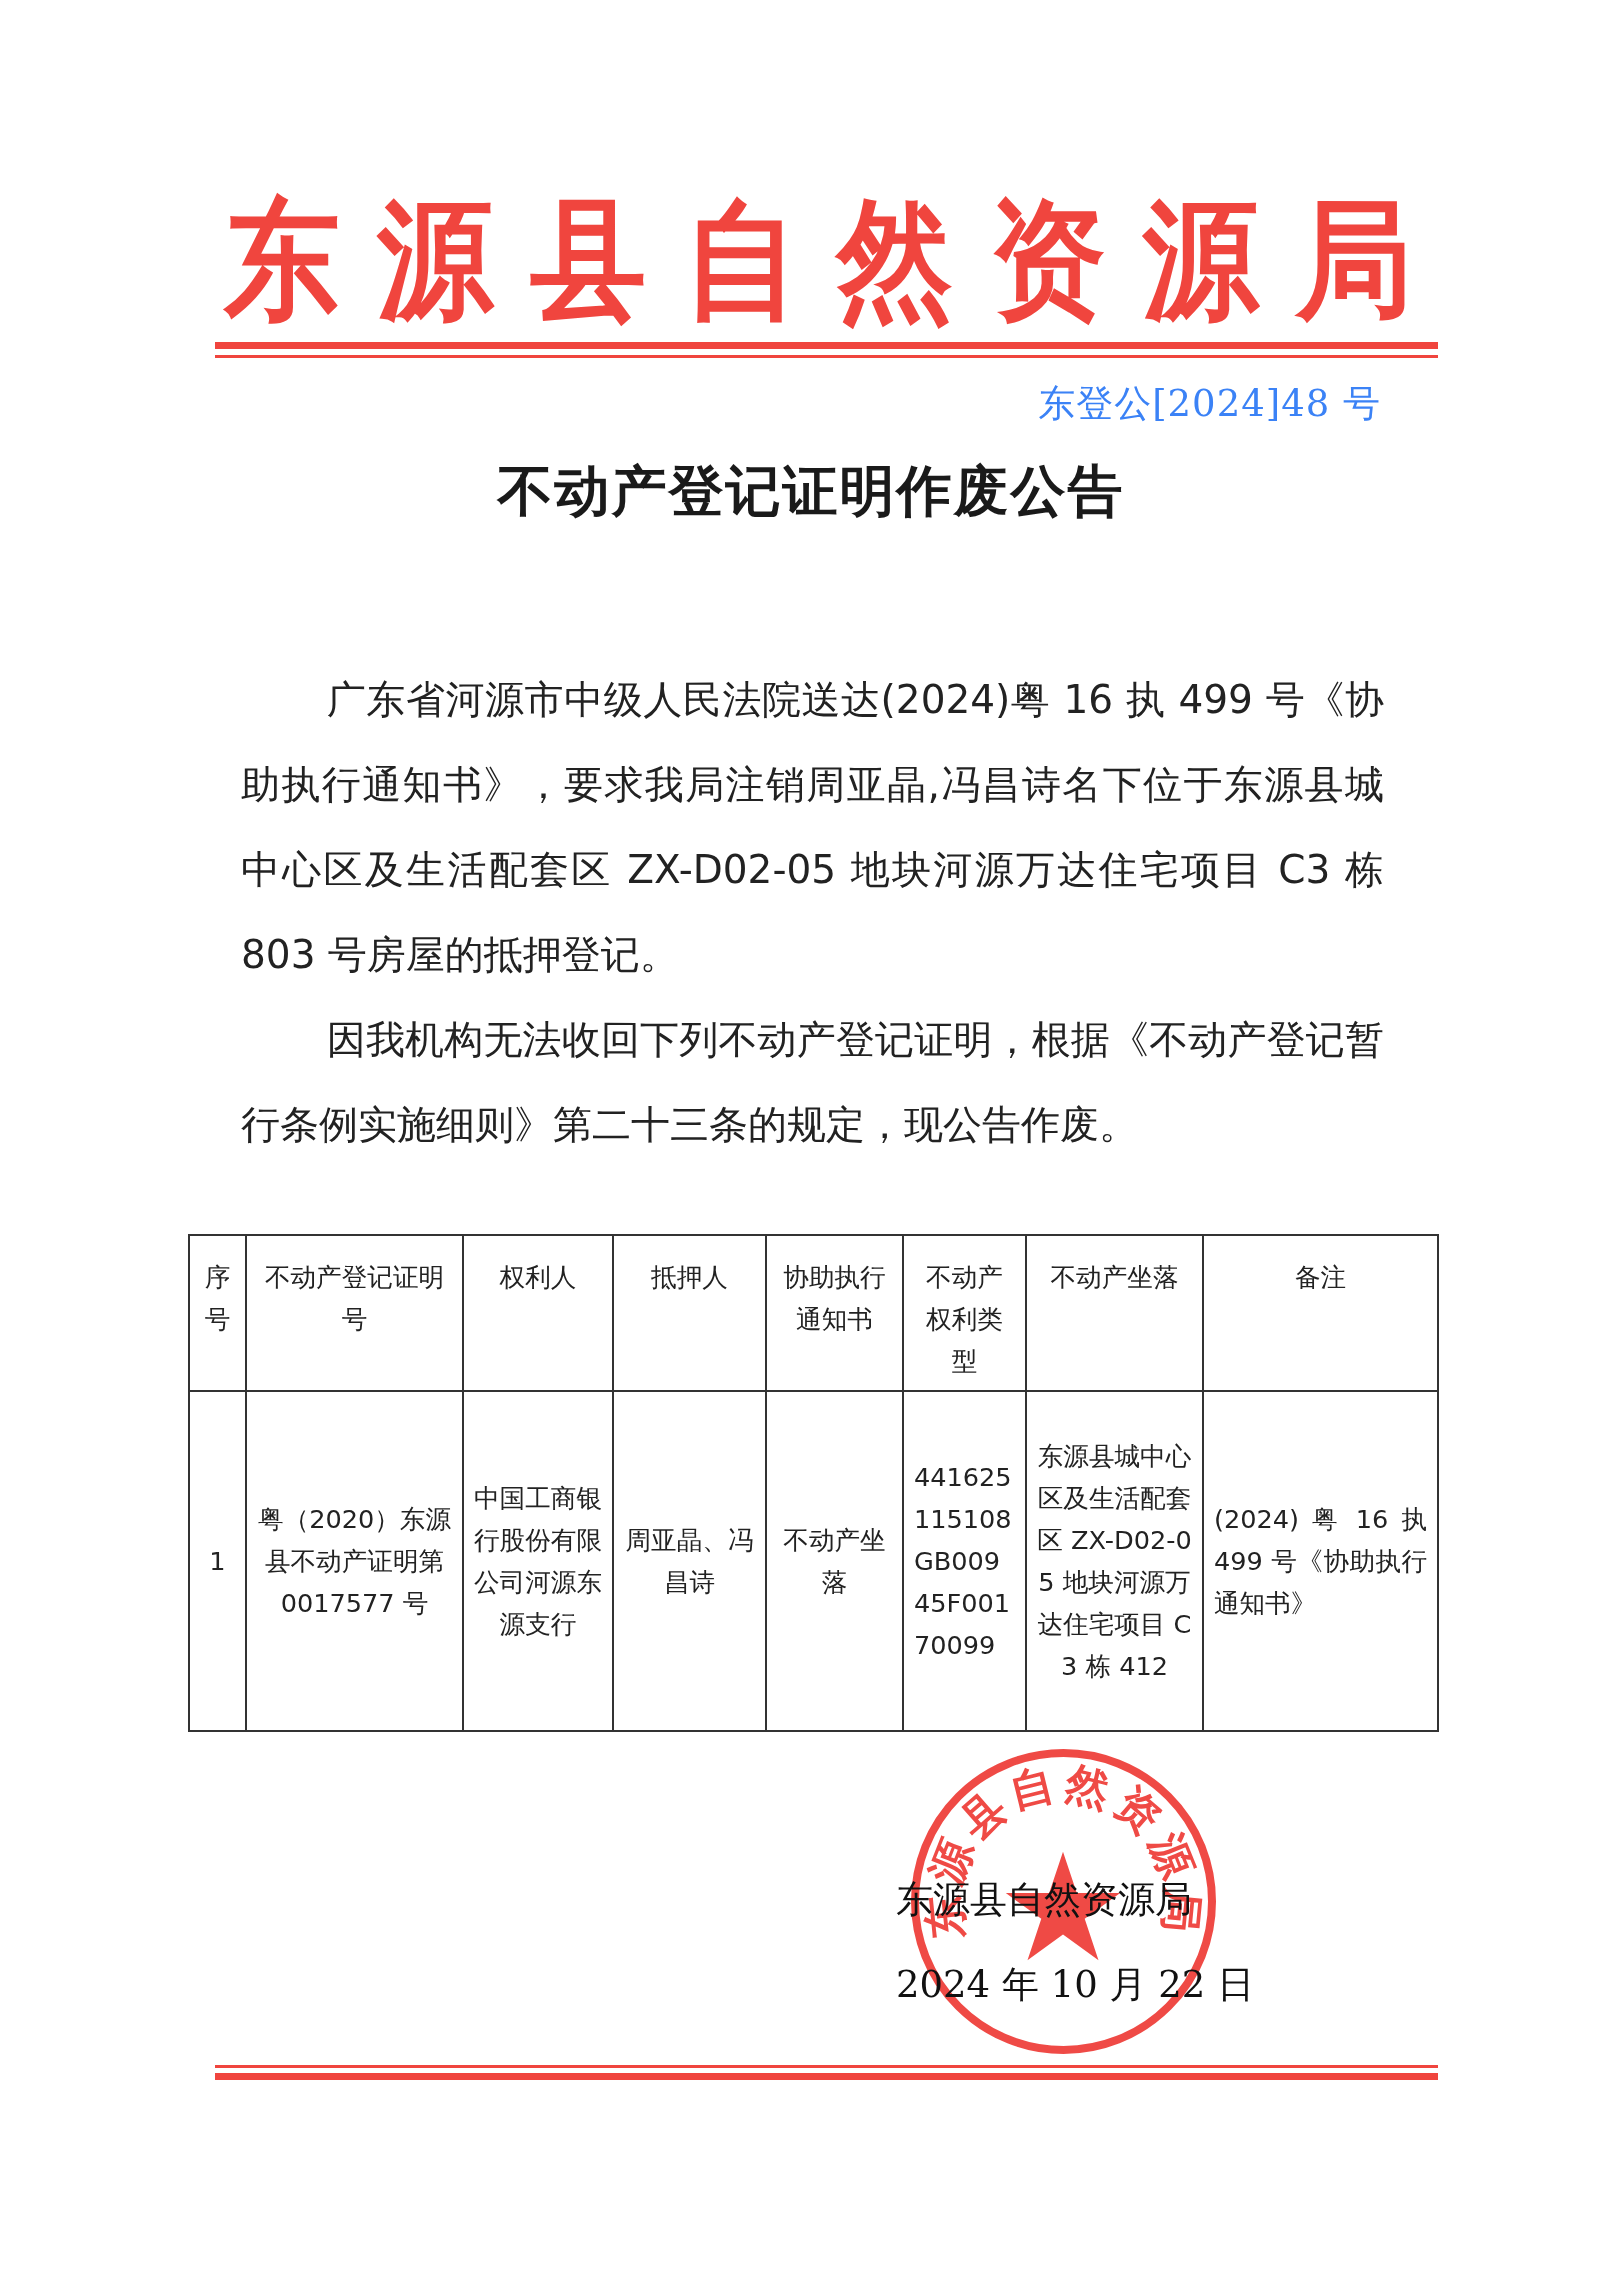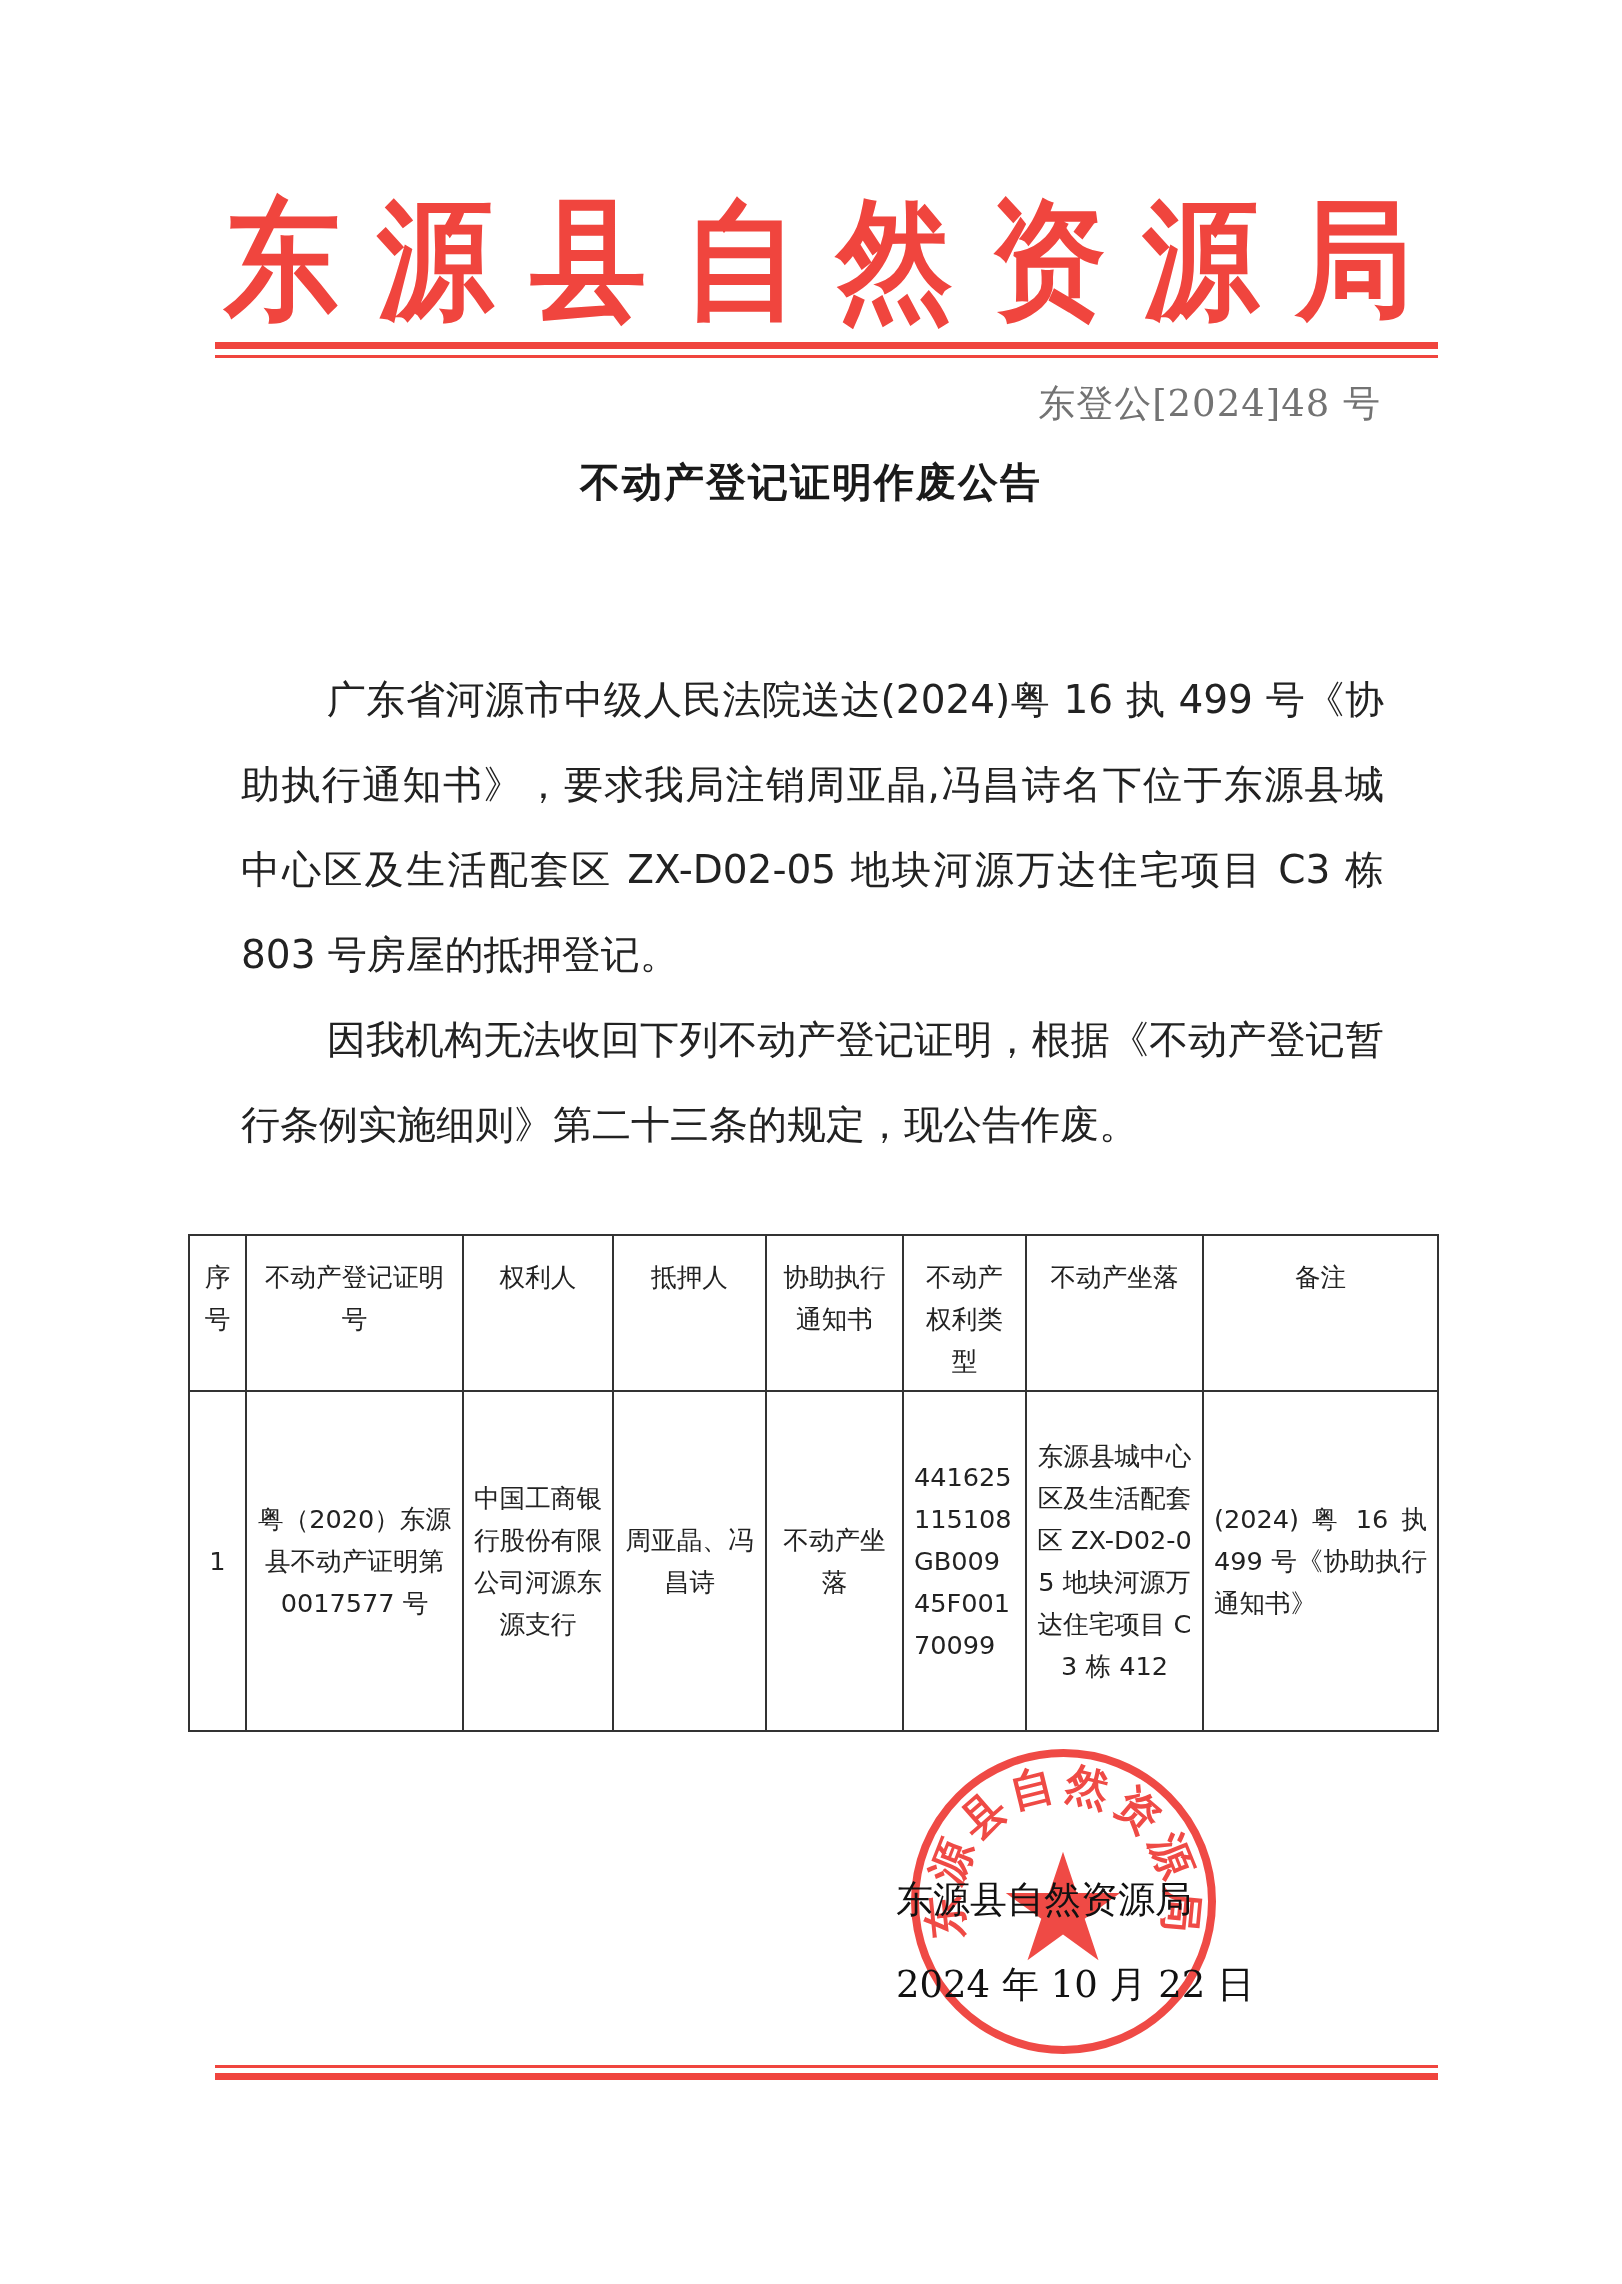--- a/index.html
+++ b/index.html
@@ -16,27 +16,27 @@
 
   .rule { position: absolute; left: 215px; width: 1223px; background: #f0453e; }
   .rule.thick-top { top: 342px; height: 6.9px; }
   .rule.thin-top { top: 355px; height: 3px; }
   .rule.thin-bottom { top: 2065px; height: 3px; }
   .rule.thick-bottom { top: 2073px; height: 6.9px; }
 
   .doc-number {
     position: absolute; right: 241px; top: 379px;
     font-family: "DejaVu Serif", "Liberation Serif", serif;
-    font-size: 37px; color: #737373; letter-spacing: 1px;
+    font-size: 37px; color: #3b82f6; letter-spacing: 1px;
   }
 
   .doc-title {
     position: absolute; left: 0; width: 1622px; top: 455px; text-align: center;
     font-family: "DejaVu Sans", "Liberation Sans", sans-serif;
-    font-size: 40px; font-weight: bold; color: #1a1a1a; letter-spacing: 2px;
+    font-size: 55px; font-weight: bold; color: #1a1a1a; letter-spacing: 2px;
   }
 
   .body-text {
     position: absolute; left: 241px; width: 1143px; top: 657px;
     font-family: "DejaVu Sans", "Liberation Sans", sans-serif;
     font-size: 39px; line-height: 85px; color: #222; text-align: justify;
   }
   .body-text p { margin: 0 0 0 0; text-indent: 2.2em; }
 
   table.records {

